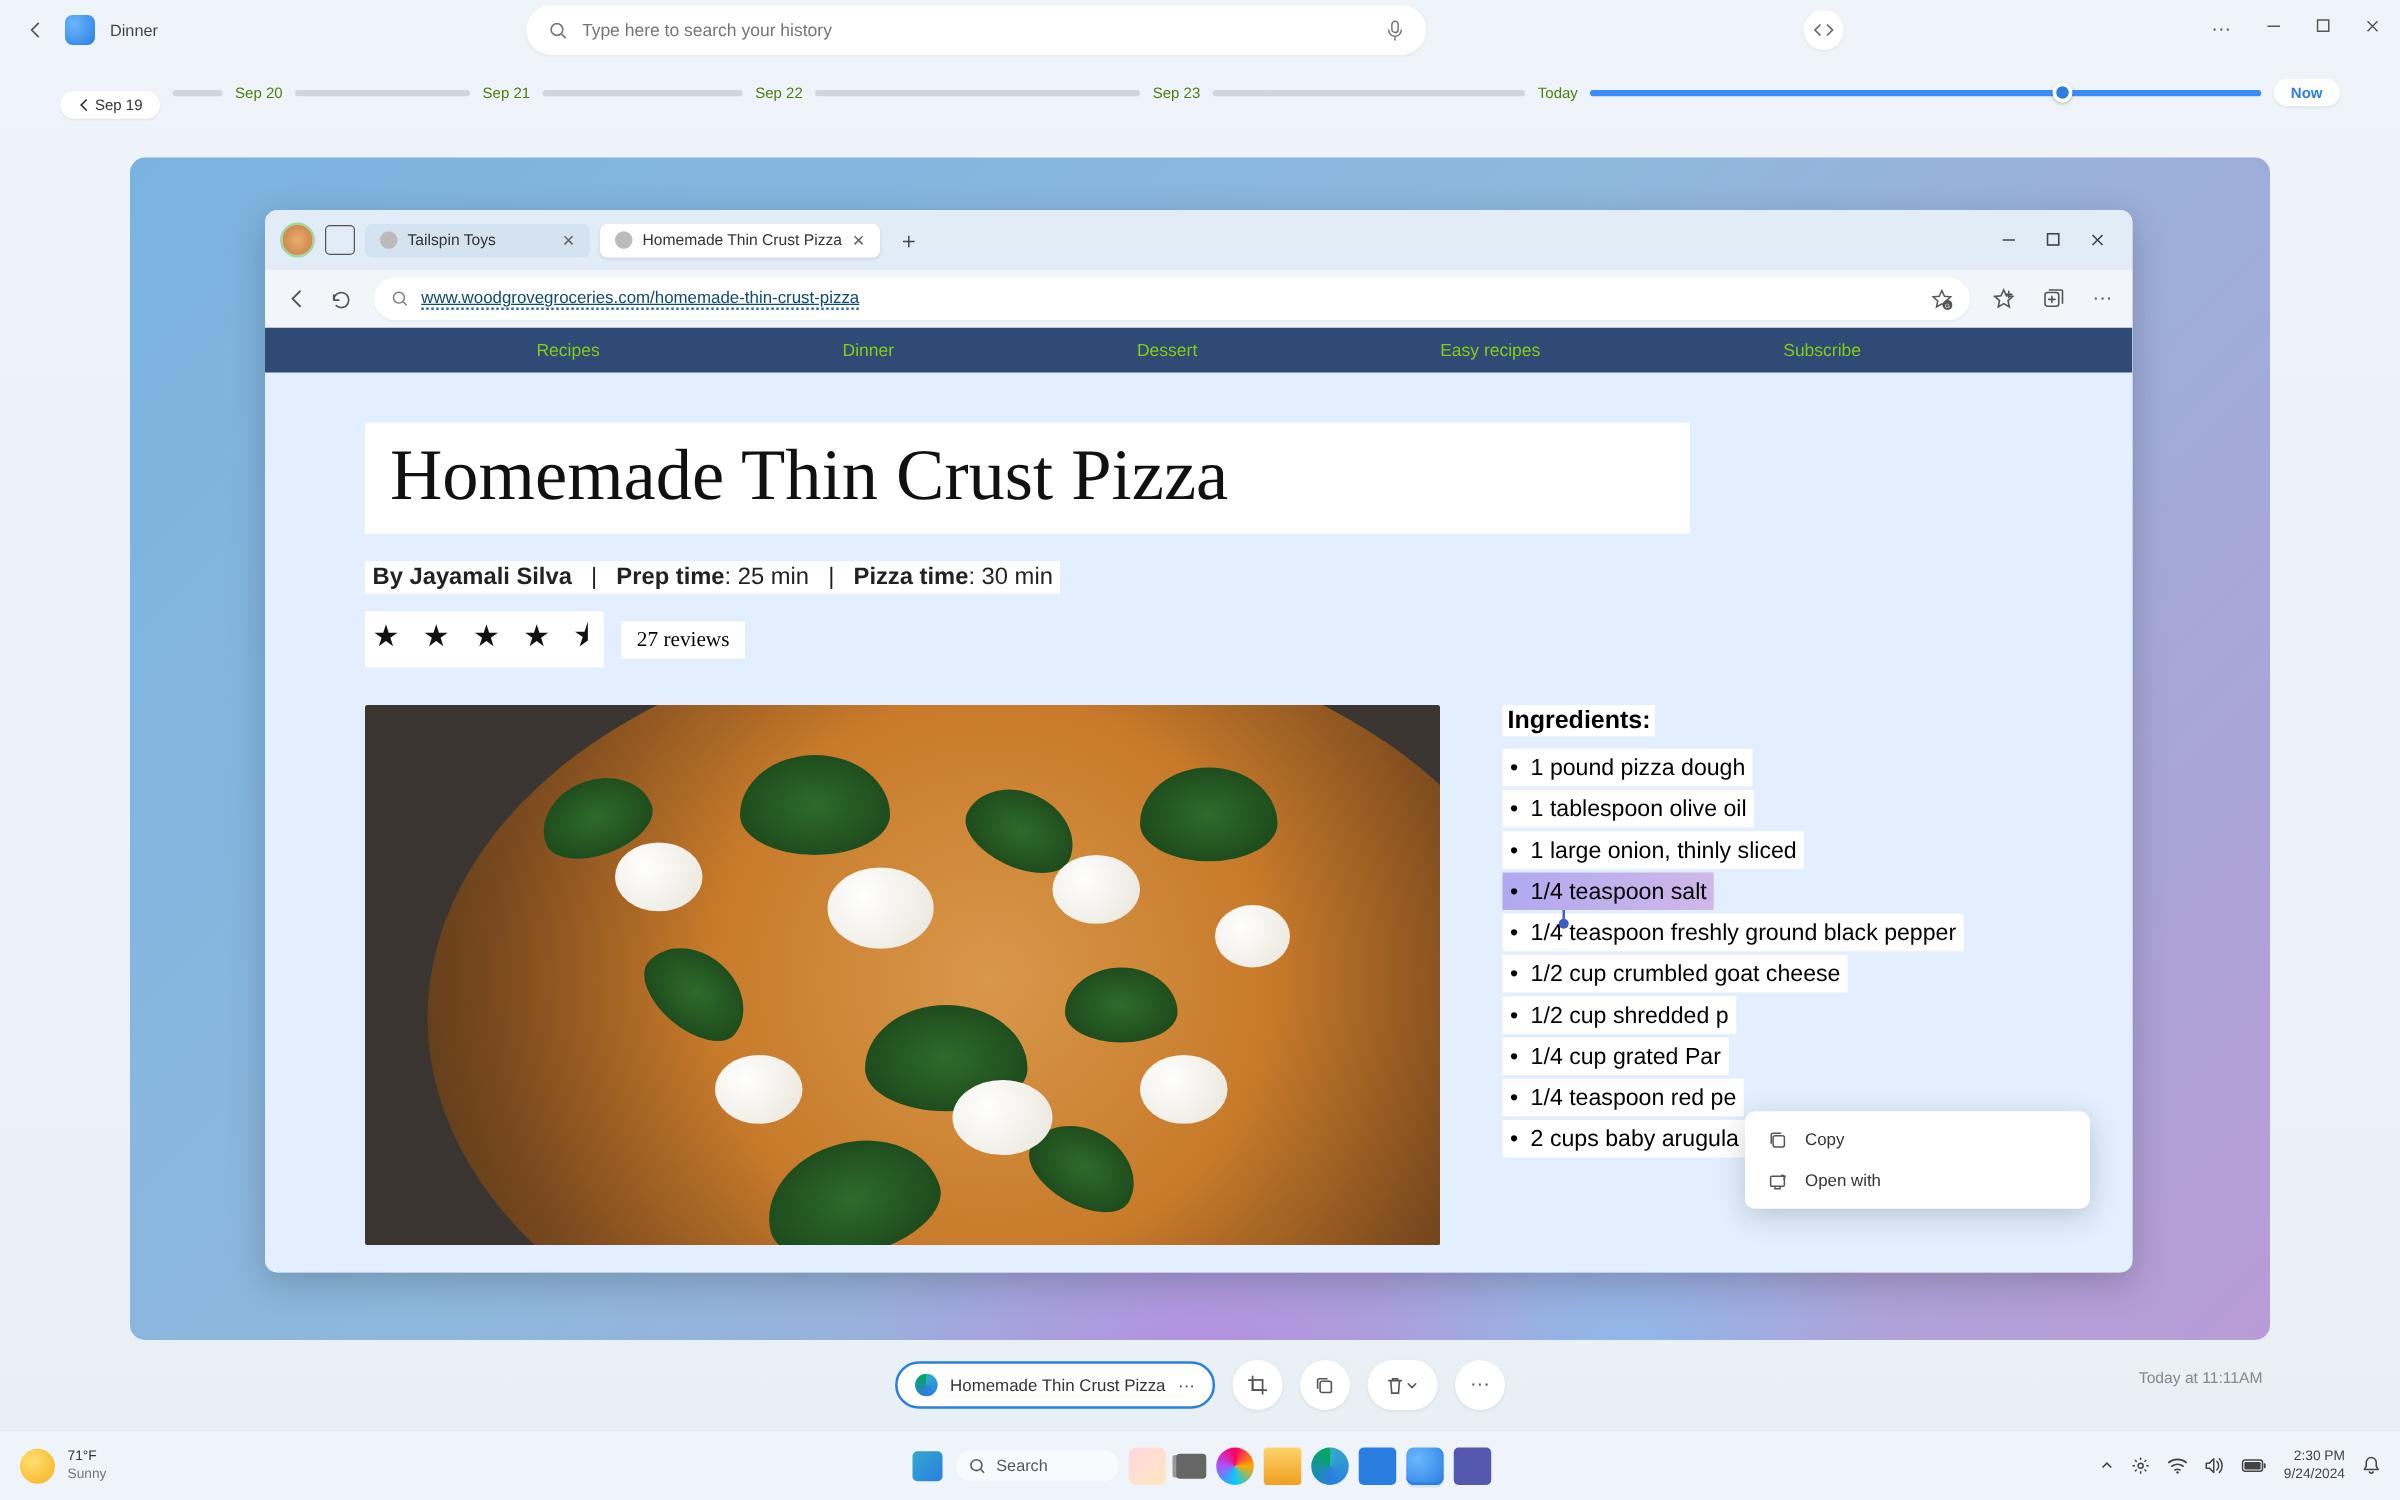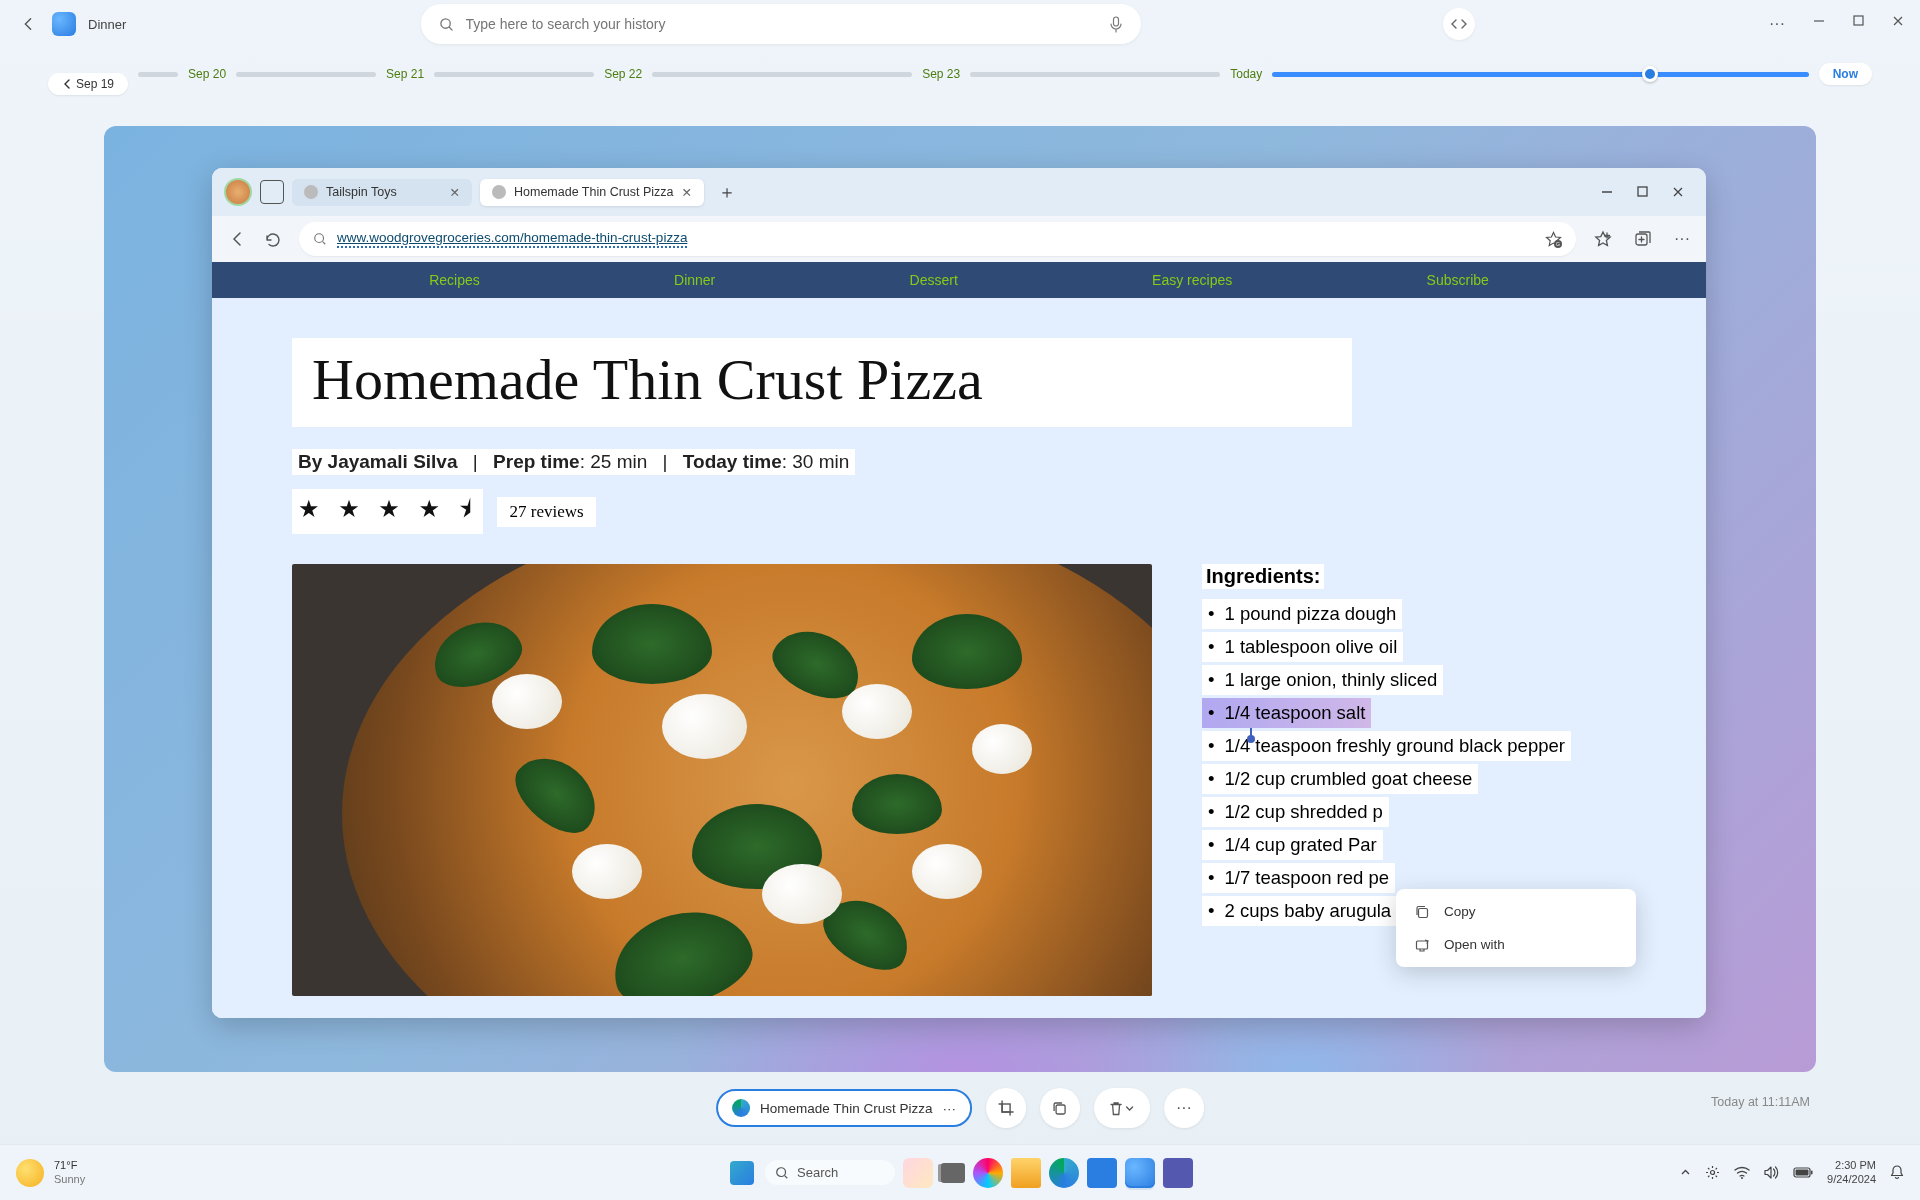--- a/index.html
+++ b/index.html
@@ -71,21 +71,21 @@
 .ingredients { font-family: "Times New Roman", serif; }
 .ingredients h3 { font-size: 20px; font-weight: 700; background: #fff; display: inline-block; padding: 1px 4px; }
 .ingredients ul { list-style: none; margin-top: 10px; }
 .ingredients li { font-size: 18.5px; padding: 4px 6px; background: #fff; display: inline-block; margin-bottom: 3px; }
 .ingredients li::before { content: "•"; margin-right: 10px; }
 .ingredients li.selected { background: linear-gradient(90deg, #b0a8f0, #d0b8e8); position: relative; }
 .sel-caret { position: absolute; left: 48px; bottom: -12px; width: 2px; height: 12px; background: #4060c0; }
 .sel-caret::after { content: ""; position: absolute; left: -3px; bottom: -3px; width: 8px; height: 8px; border-radius: 50%; background: #4060c0; }
 
 
-.ctx-menu { position: absolute; left: 1184px; top: 627px; width: 240px; background: #fff; border-radius: 8px; box-shadow: 0 6px 24px rgba(0,0,0,.18); padding: 6px 0; z-index: 50; }
+.ctx-menu { position: absolute; left: 1184px; top: 627px; width: 276px; background: #fff; border-radius: 8px; box-shadow: 0 6px 24px rgba(0,0,0,.18); padding: 6px 0; z-index: 50; }
 .ctx-item { display: flex; align-items: center; gap: 14px; padding: 9px 18px; font-size: 13.5px; color: #333; cursor: pointer; }
 .ctx-icon { width: 16px; color: #555; display: flex; justify-content: center; }
 
 
 .action-bar { position: absolute; left: 50%; transform: translateX(-50%); top: 1088px; display: flex; align-items: center; gap: 14px; }
 .action-chip { display: flex; align-items: center; gap: 10px; background: #fff; border: 2px solid #2a7de1; border-radius: 24px; padding: 8px 14px; font-size: 13.5px; color: #333; }
 .edge-mini { width: 18px; height: 18px; border-radius: 50%; background: conic-gradient(#3ac, #2a7de1, #0a5); }
 .action-btn { width: 40px; height: 40px; border-radius: 50%; background: #fff; display: flex; align-items: center; justify-content: center; color: #555; box-shadow: 0 1px 3px rgba(0,0,0,.08); cursor: pointer; }
 .action-btn.split { width: 56px; border-radius: 22px; gap: 2px; }
 .timestamp { position: absolute; right: 110px; top: 1095px; font-size: 12.5px; color: #888; }
@@ -275,21 +275,21 @@
 
       <div class="article">
         <div class="title-box">
           <h1>Homemade Thin Crust Pizza</h1>
         </div>
         <div class="byline">
           <b>By </b><b>Jayamali Silva</b>
           <span>&nbsp;&nbsp;|&nbsp;&nbsp;</span>
           <b>Prep time</b><span>: </span><span>25 min</span>
           <span>&nbsp;&nbsp;|&nbsp;&nbsp;</span>
-          <b>Today time</b><span>: </span><span>30 min</span>
+          <b>Pizza time</b><span>: </span><span>30 min</span>
         </div>
         <div class="rating-row">
           <div class="stars">★ ★ ★ ★ ⯨</div>
           <div class="reviews">27 reviews</div>
         </div>
 
         <div class="content-row">
           <div class="pizza-img">
             <div class="pizza-base"></div>
             <div class="basil" style="left:140px;top:60px;transform:rotate(-20deg)"></div>
@@ -314,21 +314,21 @@
             <h3>Ingredients:</h3>
             <ul id="ing-list">
                 <div><li>1 pound pizza dough</li></div>
                 <div><li>1 tablespoon olive oil</li></div>
                 <div><li>1 large onion, thinly sliced</li></div>
                 <div><li class="selected">1/4 teaspoon salt<div class="sel-caret"></div></li></div>
                 <div><li>1/4 teaspoon freshly ground black pepper</li></div>
                 <div><li>1/2 cup crumbled goat cheese</li></div>
                 <div><li>1/2 cup shredded p</li></div>
                 <div><li>1/4 cup grated Par</li></div>
-                <div><li>1/7 teaspoon red pe</li></div>
+                <div><li>1/4 teaspoon red pe</li></div>
                 <div><li>2 cups baby arugula</li></div>
               </ul>
           </div>
         </div>
       </div>
 
       <div class="ctx-menu">
         <div class="ctx-item">
           <span class="ctx-icon">
               <svg width="14" height="14" viewBox="0 0 14 14">

